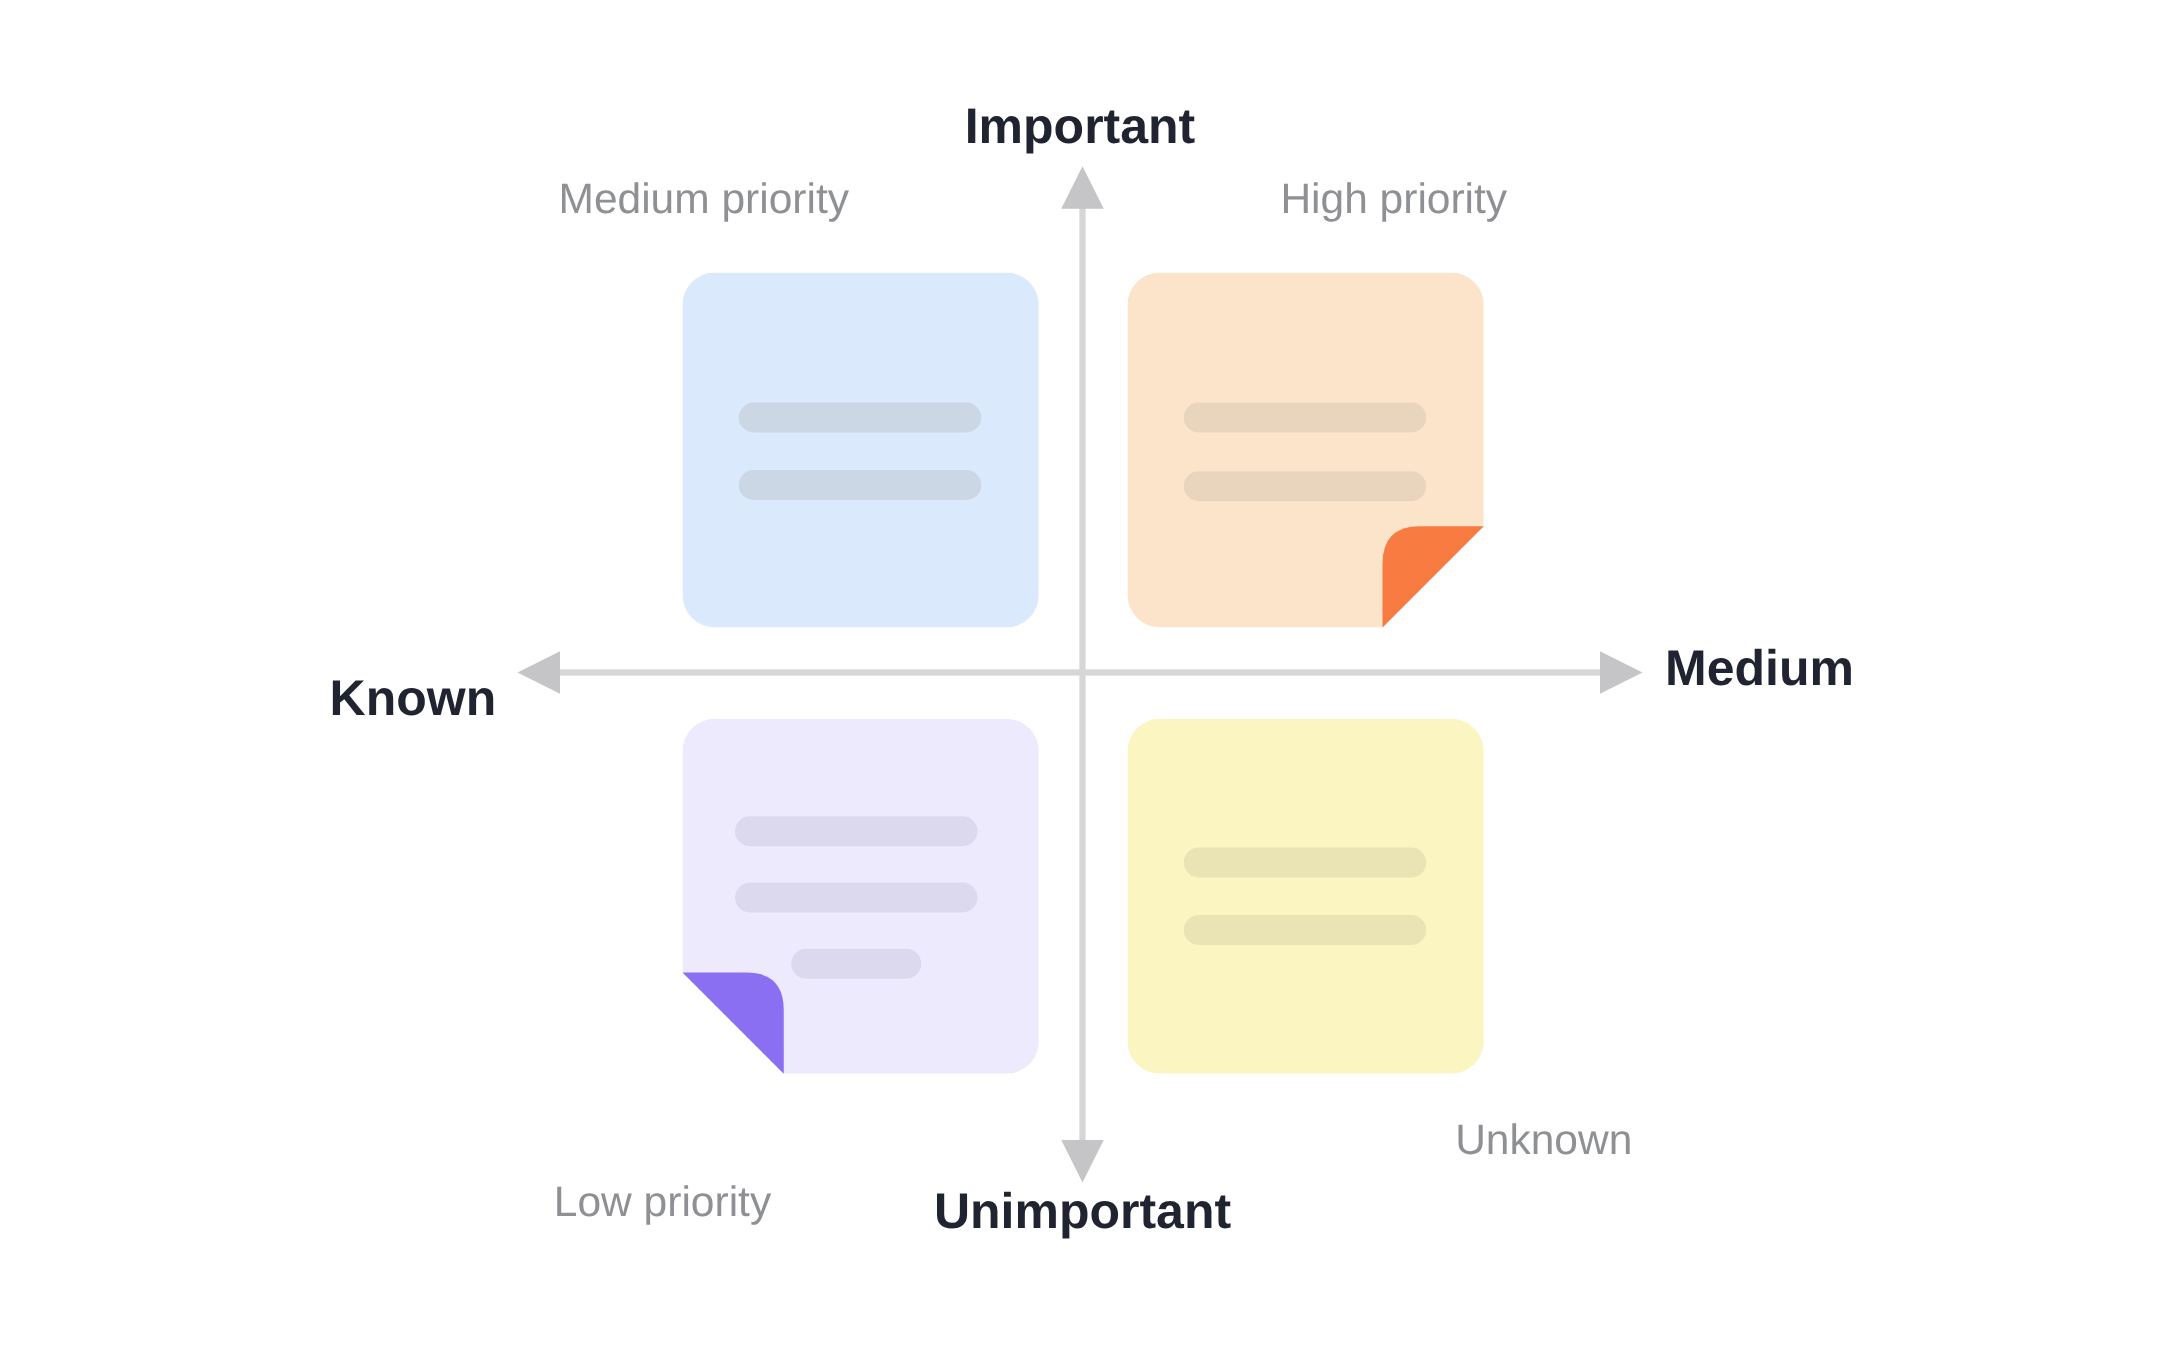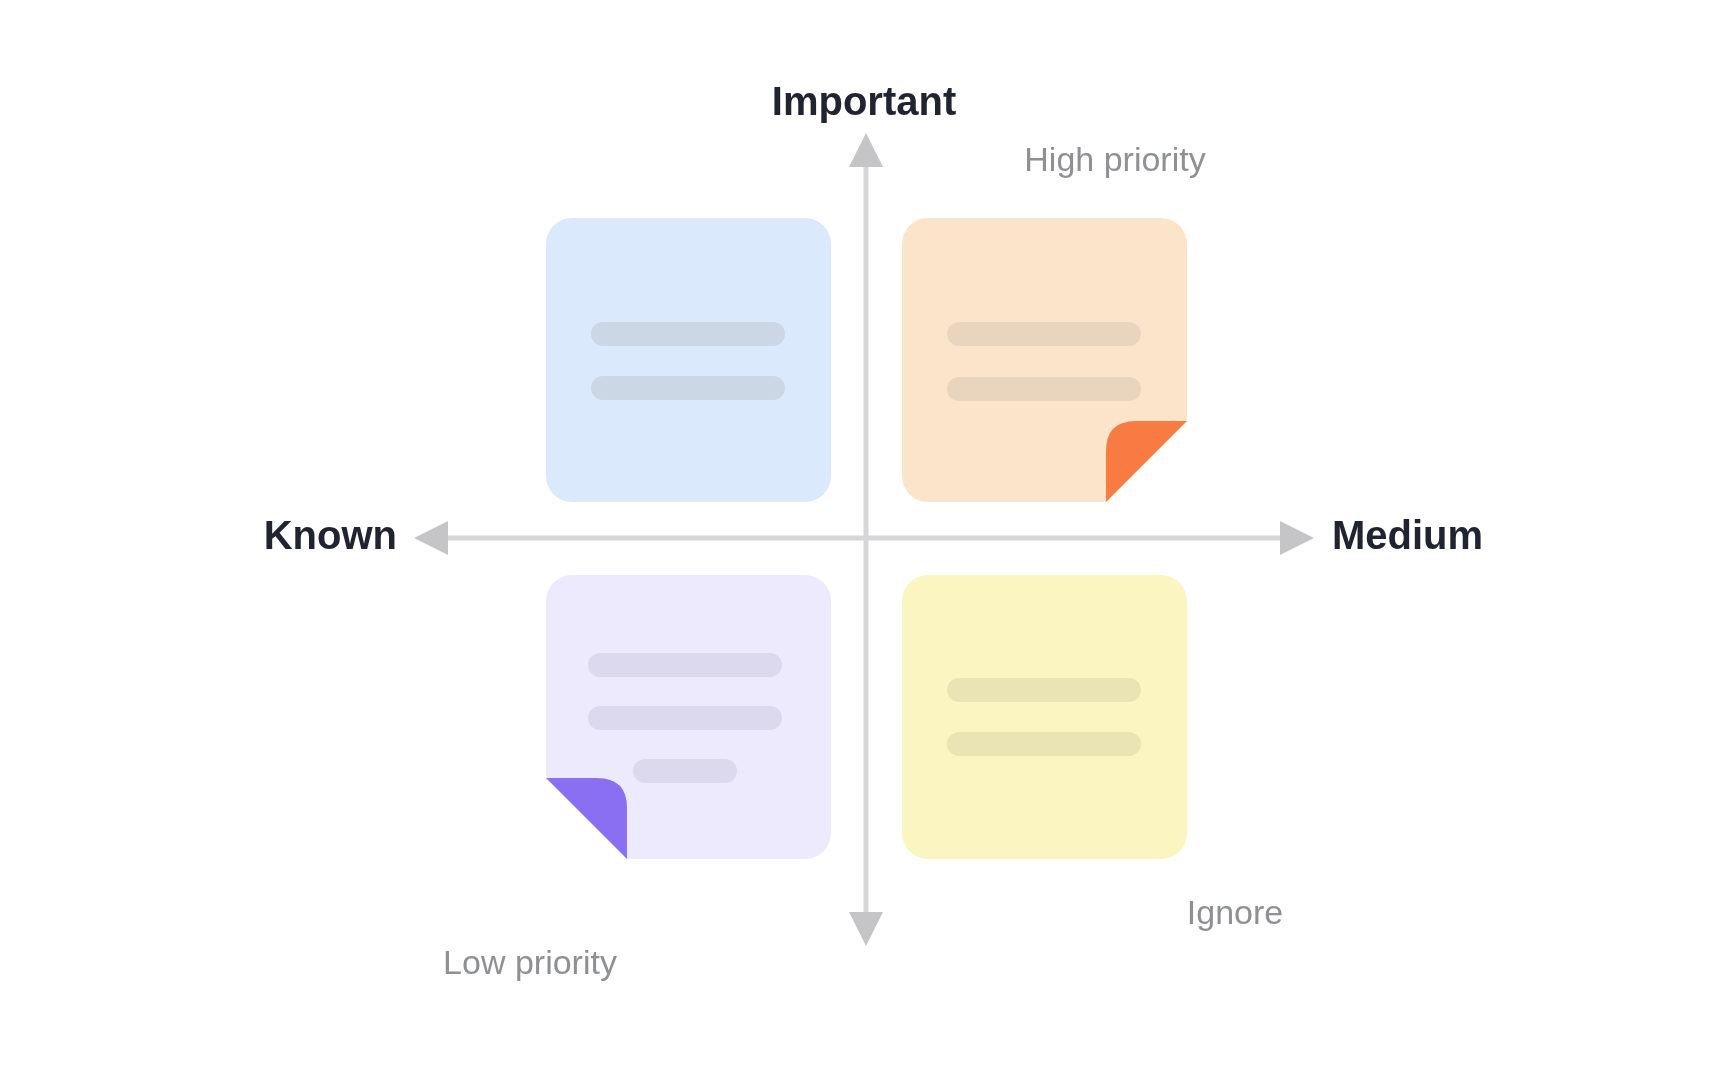--- a/index.html
+++ b/index.html
@@ -21,21 +21,21 @@
     font-weight: 700;
     font-size: 40px;
     line-height: 1.15;
     color: #1f2430;
     white-space: nowrap;
   }
   .axis-label.centered { transform: translateX(-50%); }
   .axis-label.right-anchored { transform: translateX(-100%); }
   #axis-label-top    { left: 864px; top: 78px; }
   #axis-label-bottom { left: 866px; top: 946px; }
-  #axis-label-left   { left: 397px; top: 512px; }
+  #axis-label-left   { left: 397px; top: 536px; }
   #axis-label-right  { left: 1332px; top: 512px; }
   .quad-label {
     position: absolute;
     font-size: 34px;
     line-height: 1.15;
     color: #8f9094;
     white-space: nowrap;
     transform: translateX(-50%);
   }
   #quad-label-top-left     { left: 563px;  top: 140px; }
@@ -57,26 +57,28 @@
     <rect x="863.5" y="162" width="5" height="753" fill="#d6d6d8"></rect>
     <polygon points="866,133 849,167 883,167" fill="#c5c5c8"></polygon>
     <polygon points="866,946 849,912 883,912" fill="#c5c5c8"></polygon>
 
     <rect x="444" y="535.5" width="840" height="5" fill="#d6d6d8"></rect>
     <polygon points="414,538 448,521 448,555" fill="#c5c5c8"></polygon>
     <polygon points="1314,538 1280,521 1280,555" fill="#c5c5c8"></polygon>
   </svg>
 
   <div class="axis-label centered" id="axis-label-top">Important</div>
+  <div class="axis-label centered" id="axis-label-bottom">Unimportant</div>
   <div class="axis-label right-anchored" id="axis-label-left">Known</div>
   <div class="axis-label" id="axis-label-right">Medium</div>
 
+  <div class="quad-label" id="quad-label-top-left">Medium priority</div>
   <div class="quad-label" id="quad-label-top-right">High priority</div>
   <div class="quad-label" id="quad-label-bottom-left">Low priority</div>
-  <div class="quad-label" id="quad-label-bottom-right">Ignore</div>
+  <div class="quad-label" id="quad-label-bottom-right">Unknown</div>
 
   <svg class="note" id="note-medium" width="285" height="284" viewBox="0 0 285 284">
     <rect x="0" y="0" width="285" height="284" rx="26" fill="#dbe9fc"></rect>
     <rect x="45" y="104" width="194" height="24" rx="12" fill="#cbd7e5"></rect>
     <rect x="45" y="158" width="194" height="24" rx="12" fill="#cbd7e5"></rect>
   </svg>
 
   <svg class="note" id="note-high" width="285" height="284" viewBox="0 0 285 284">
     <path d="M 26,0 H 259 A 26 26 0 0 1 285,26 V 203 L 204,284 H 26 A 26 26 0 0 1 0,258 V 26 A 26 26 0 0 1 26,0 Z" fill="#fce4ca"></path>
     <rect x="45" y="104" width="194" height="24" rx="12" fill="#e9d5be"></rect>

